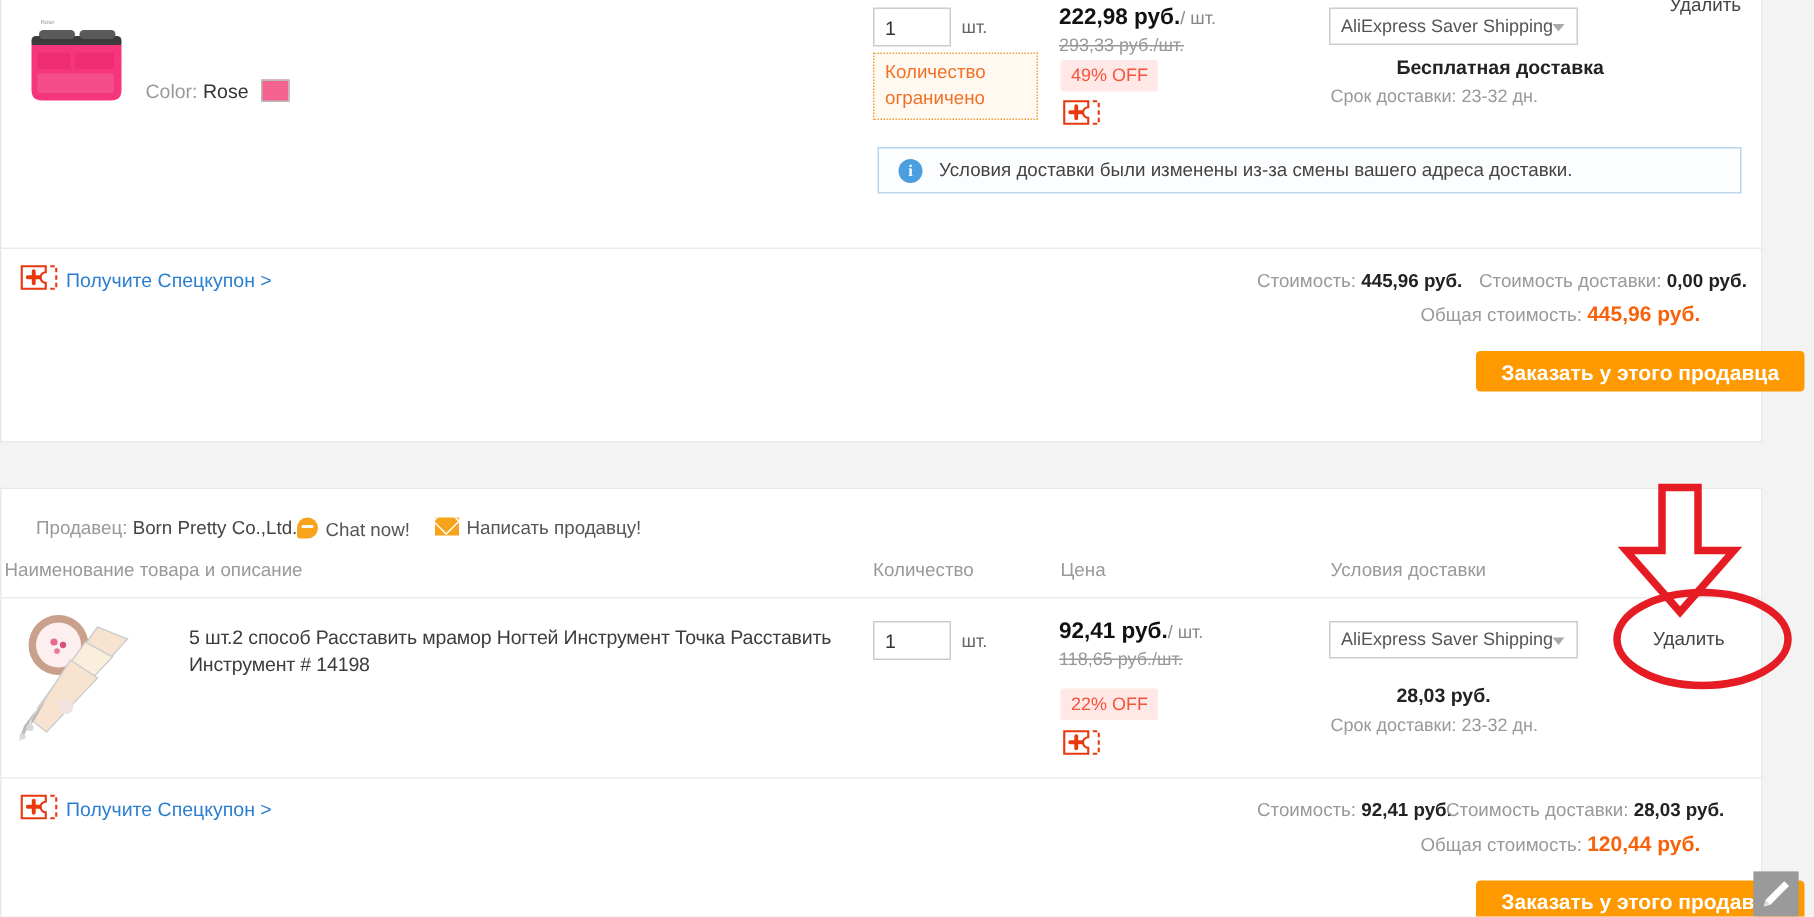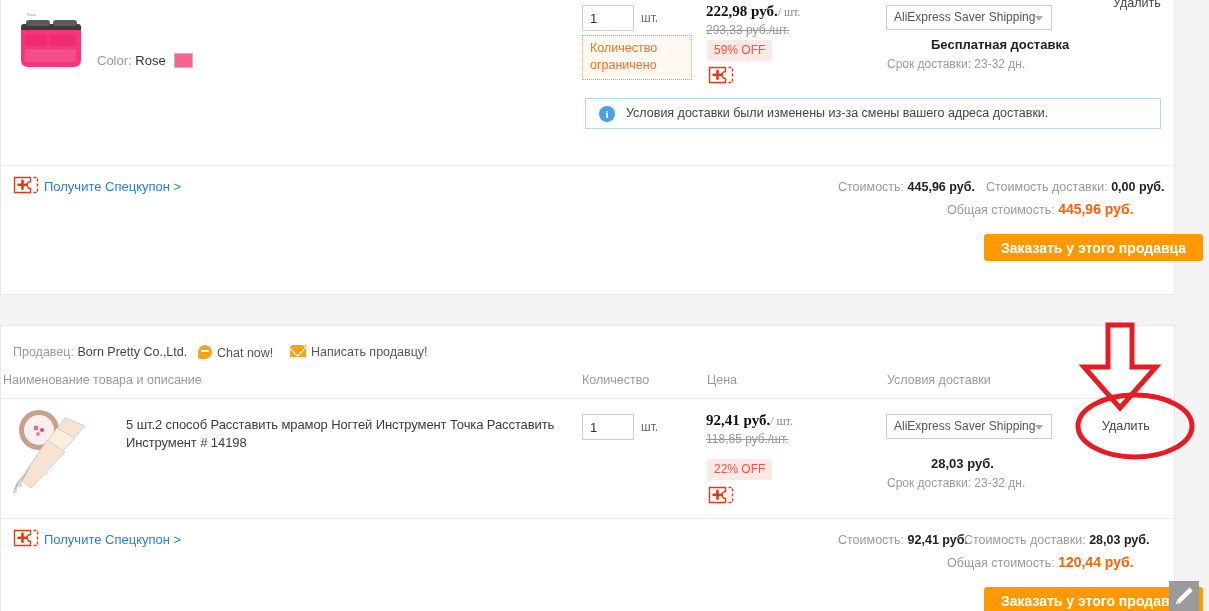--- a/index.html
+++ b/index.html
@@ -75,21 +75,21 @@
     border: 1px dotted #f0a03c;
     background: #fff9f2;
     color: #f27024;
     font-size: 12.5px;
     line-height: 17px;
     padding: 4px 7px 5px 7px;
     width: 110px;
   }
 
   
-  .price-now { position: absolute; font-size: 15px; font-weight: bold; color: #111; white-space: nowrap; font-family: Liberation Serif, serif; }
+  .price-now { position: absolute; font-size: 15px; font-weight: bold; color: #111; white-space: nowrap; }
   .price-now .unit { font-size: 12px; font-weight: normal; color: #888; }
   .price-old {
     position: absolute;
     font-size: 12px;
     color: #999;
     text-decoration: line-through;
     white-space: nowrap;
   }
   .off-badge {
     position: absolute;
@@ -251,21 +251,21 @@
     </div>
 
     <input class="qty-box" style="left: 581px; top: 15px;" value="1">
     <div class="qty-unit" style="left:640px; top:21px;">шт.</div>
     <div class="limit-box" style="left:581px; top:45px;">Количество ограничено</div>
 
     <div class="price-now" style="left:705px; top:13px;">
       <span>222,98 руб.</span><span class="unit">/ шт.</span>
     </div>
     <div class="price-old" style="left:705px; top:33px;">293,33 руб./шт.</div>
-    <div class="off-badge" style="left:706px; top:50px;">59% OFF</div>
+    <div class="off-badge" style="left:706px; top:50px;">49% OFF</div>
     <div class="ticket" style="left:707px; top:76px;">
       <svg width="26" height="18" viewBox="0 0 26 18">
         <path d="M1.5 1.5 h16 v4 a2.3 2.3 0 0 0 0 7 v4 h-16 z" fill="none" stroke="#e8380d" stroke-width="1.4"></path>
         <path d="M20.5 1.5 h4 v15 h-4" fill="none" stroke="#e8380d" stroke-width="1.4" stroke-dasharray="3 2"></path>
         <path d="M9.5 4.8 v8 M5.5 8.8 h8" stroke="#e8380d" stroke-width="2.6" stroke-linecap="round"></path>
       </svg>
     </div>
 
     <div class="ship-select" style="left:885px; top:15px;">
       <span>AliExpress Saver Shipping</span>
@@ -303,21 +303,21 @@
     <div class="tot" style="left:946px; top:211px;">
       <span>Общая стоимость:</span>
       <span class="grand">445,96 руб.</span>
     </div>
 
     <button class="order-btn" style="left:941px; top:244px; width:219px; height:27px;">Заказать у этого продавца</button>
   </div>
 
   <div class="card" id="card2">
 
-    <div class="seller-line" style="left:12px; top:19px;">
+    <div class="seller-line" style="left:23px; top:19px;">
       <span>Продавец:</span>
       <span class="nm">Born Pretty Co.,Ltd.</span>
     </div>
     <div class="seller-line" style="left:197px; top:19px;">
       <span class="chat-ico"></span><span class="chat-txt">Chat now!</span>
     </div>
     <div class="seller-line" style="left:289px; top:19px;">
       <span class="mail-ico"></span><span class="chat-txt">Написать продавцу!</span>
     </div>
 

